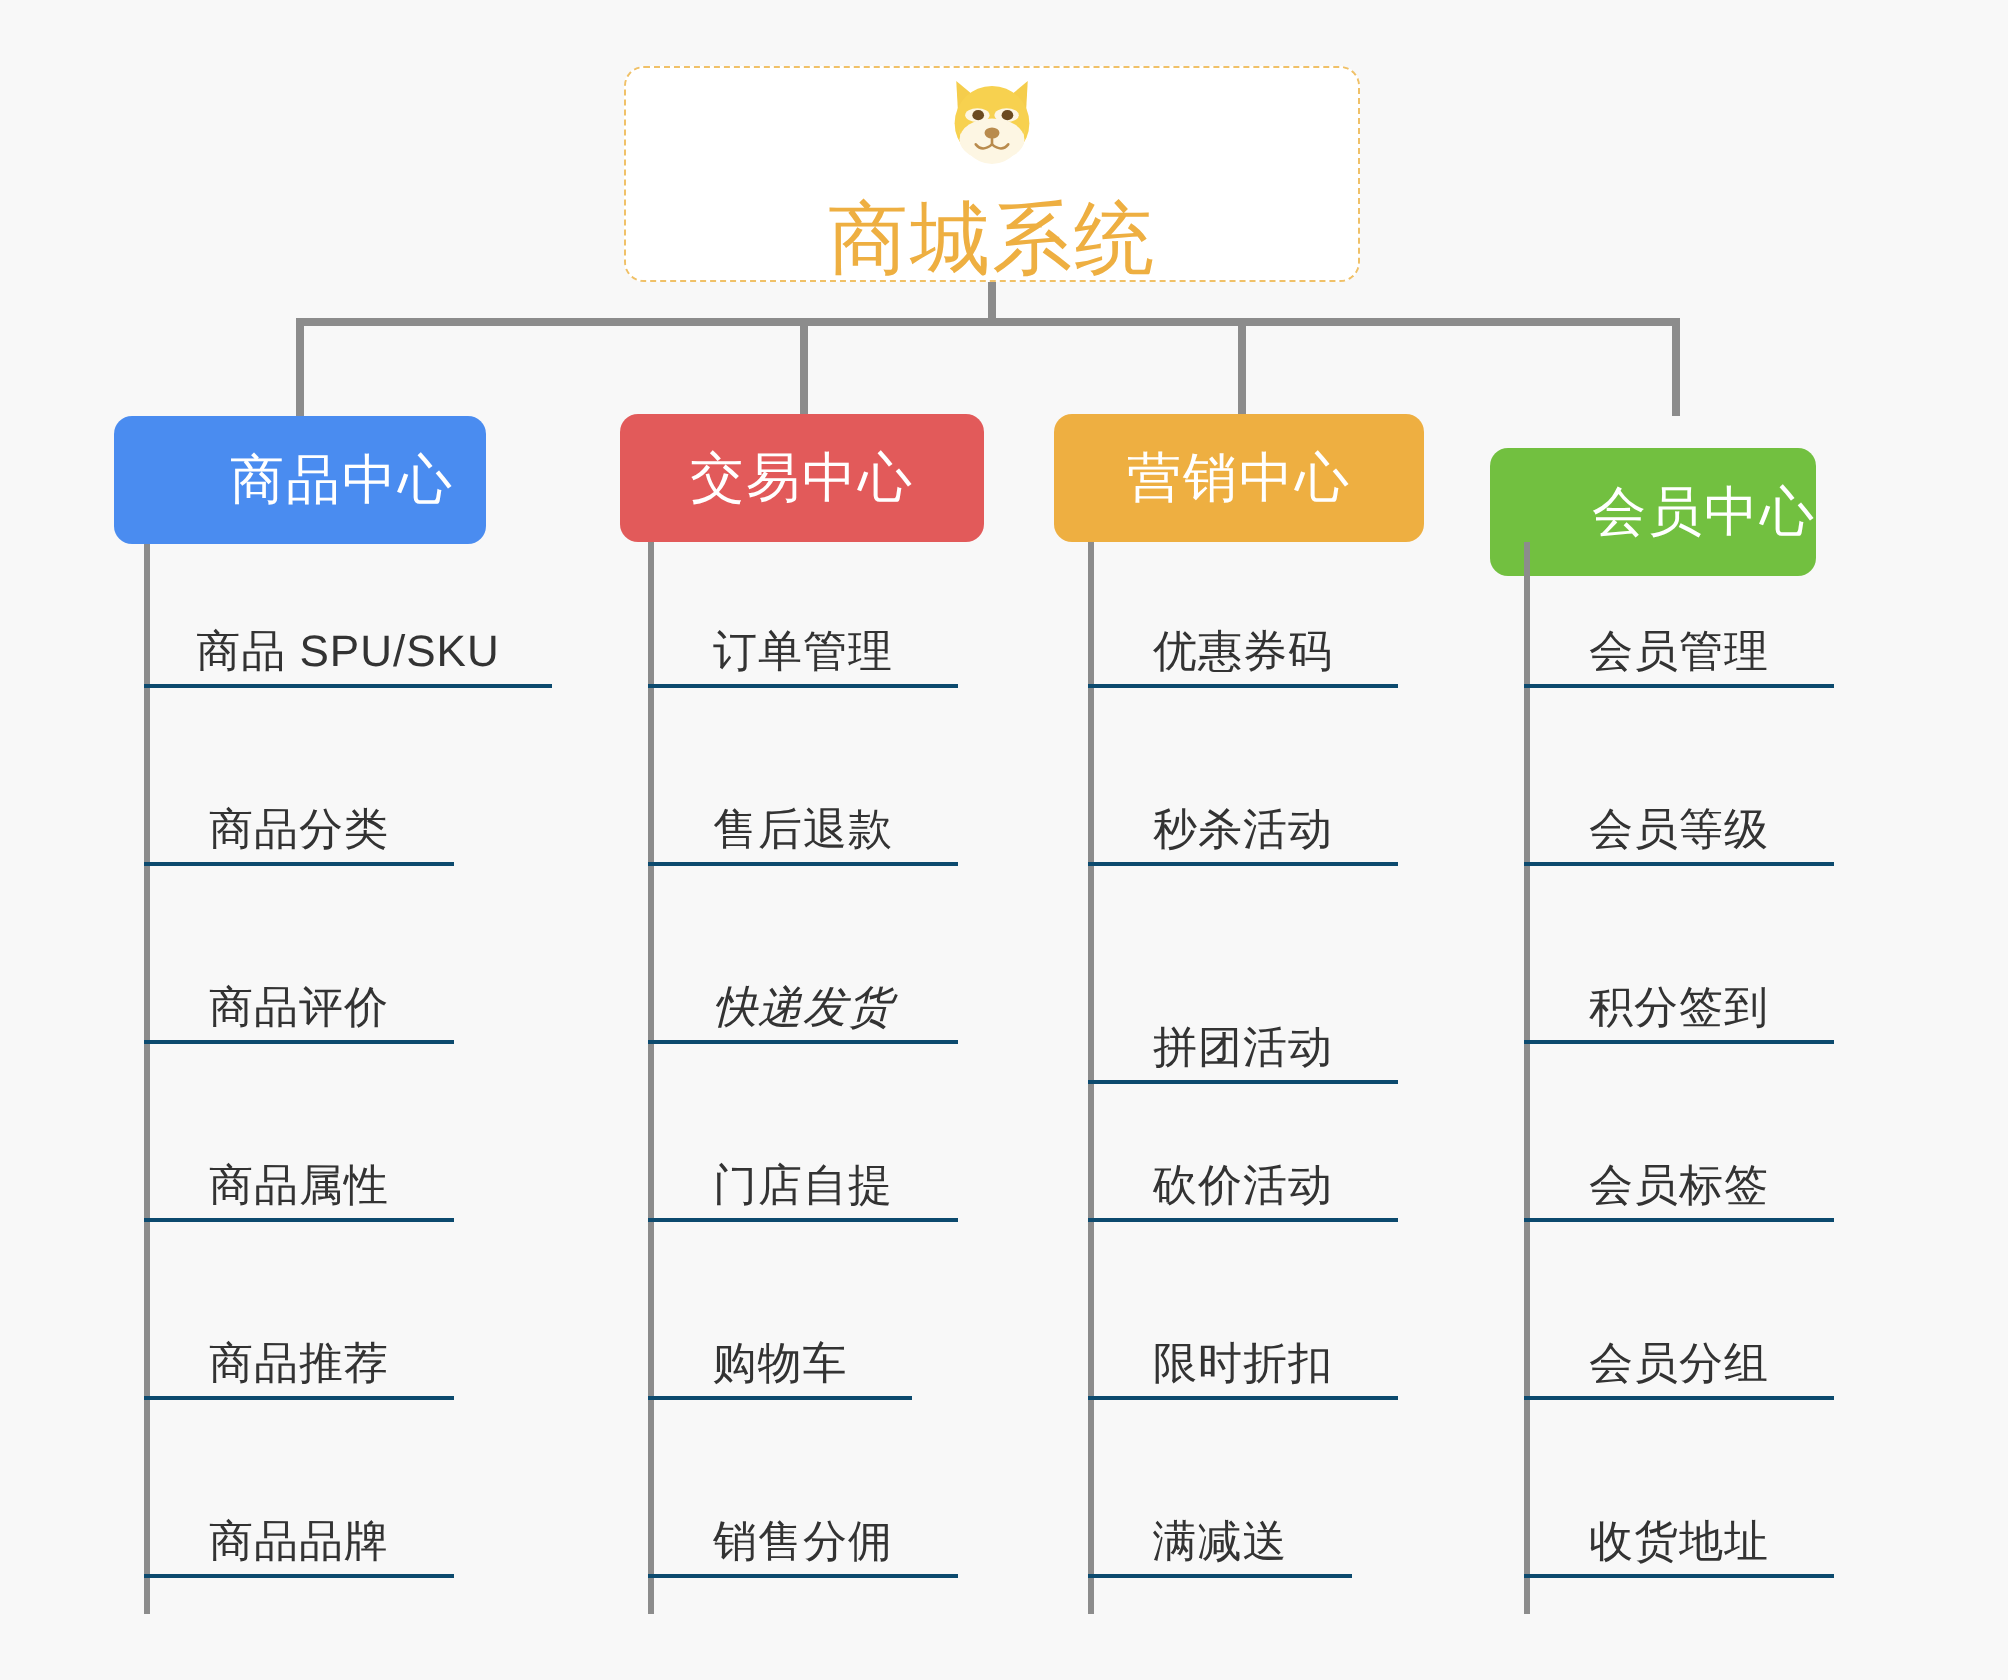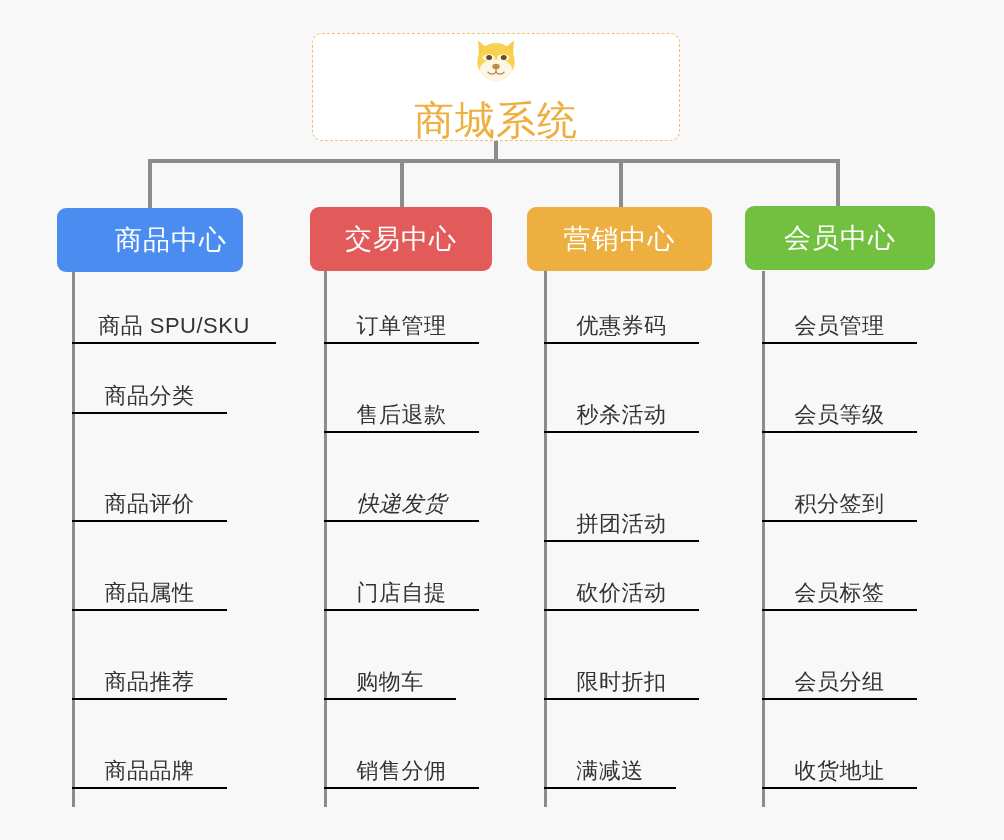--- a/index.html
+++ b/index.html
@@ -76,21 +76,21 @@
   
   .trunk {
     position: absolute;
     width: 3px;
     background: #8c8c8c;
   }
   .leaf {
     position: absolute;
     height: 44px;
     box-sizing: border-box;
-    border-bottom: 2px solid #000000;
+    border-bottom: 2px solid #0c4a6e;
     display: flex;
     align-items: flex-end;
     justify-content: center;
     padding-bottom: 4px;
   }
   .leaf-label {
     font-size: 22px;
     color: #333333;
     white-space: nowrap;
     line-height: 1.1;
@@ -131,21 +131,21 @@
   <div class="conn conn-v" style="left:619px; top:159px; height:49px;"></div>
   <div class="conn conn-v" style="left:836px; top:159px; height:49px;"></div>
 
   <div class="cat-box" style="left:57px; top:208px; width:186px; background:#4a8cf0;padding-left:42px;">
     <span>商品中心</span>
   </div>
   <div class="trunk" style="left:72px; top:272px; height:535px;"></div>
   <div class="leaf" style="left:72px; top:300px; width:204px;">
     <span class="leaf-label">商品 SPU/SKU</span>
   </div>
-  <div class="leaf" style="left:72px; top:370px; width:155px;">
+  <div class="leaf" style="left:72px; top:389px; width:155px;">
     <span class="leaf-label">商品分类</span>
   </div>
   <div class="leaf" style="left:72px; top:478px; width:155px;">
     <span class="leaf-label">商品评价</span>
   </div>
   <div class="leaf" style="left:72px; top:567px; width:155px;">
     <span class="leaf-label">商品属性</span>
   </div>
   <div class="leaf" style="left:72px; top:656px; width:155px;">
     <span class="leaf-label">商品推荐</span>
@@ -193,21 +193,21 @@
   <div class="leaf" style="left:544px; top:567px; width:155px;">
     <span class="leaf-label">砍价活动</span>
   </div>
   <div class="leaf" style="left:544px; top:656px; width:155px;">
     <span class="leaf-label">限时折扣</span>
   </div>
   <div class="leaf" style="left:544px; top:745px; width:132px;">
     <span class="leaf-label">满减送</span>
   </div>
 
-  <div class="cat-box" style="left:745px; top:206px; width:190px; background:#72c040;">
+  <div class="cat-box" style="left:745px; top:224px; width:163px; background:#72c040;justify-content:flex-end;">
     <span>会员中心</span>
   </div>
   <div class="trunk" style="left:762px; top:271px; height:536px;"></div>
   <div class="leaf" style="left:762px; top:300px; width:155px;">
     <span class="leaf-label">会员管理</span>
   </div>
   <div class="leaf" style="left:762px; top:389px; width:155px;">
     <span class="leaf-label">会员等级</span>
   </div>
   <div class="leaf" style="left:762px; top:478px; width:155px;">

